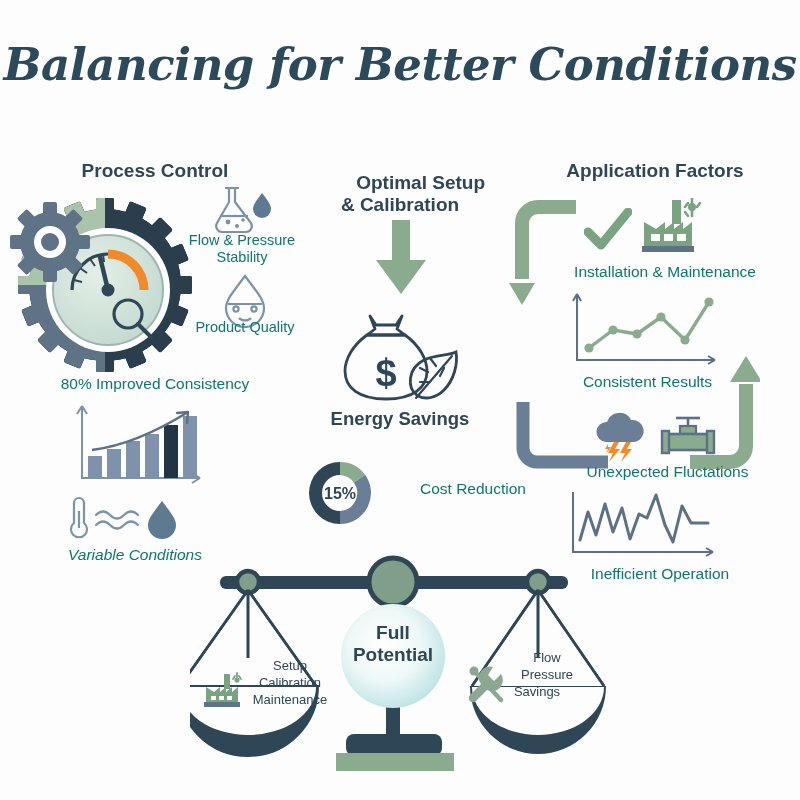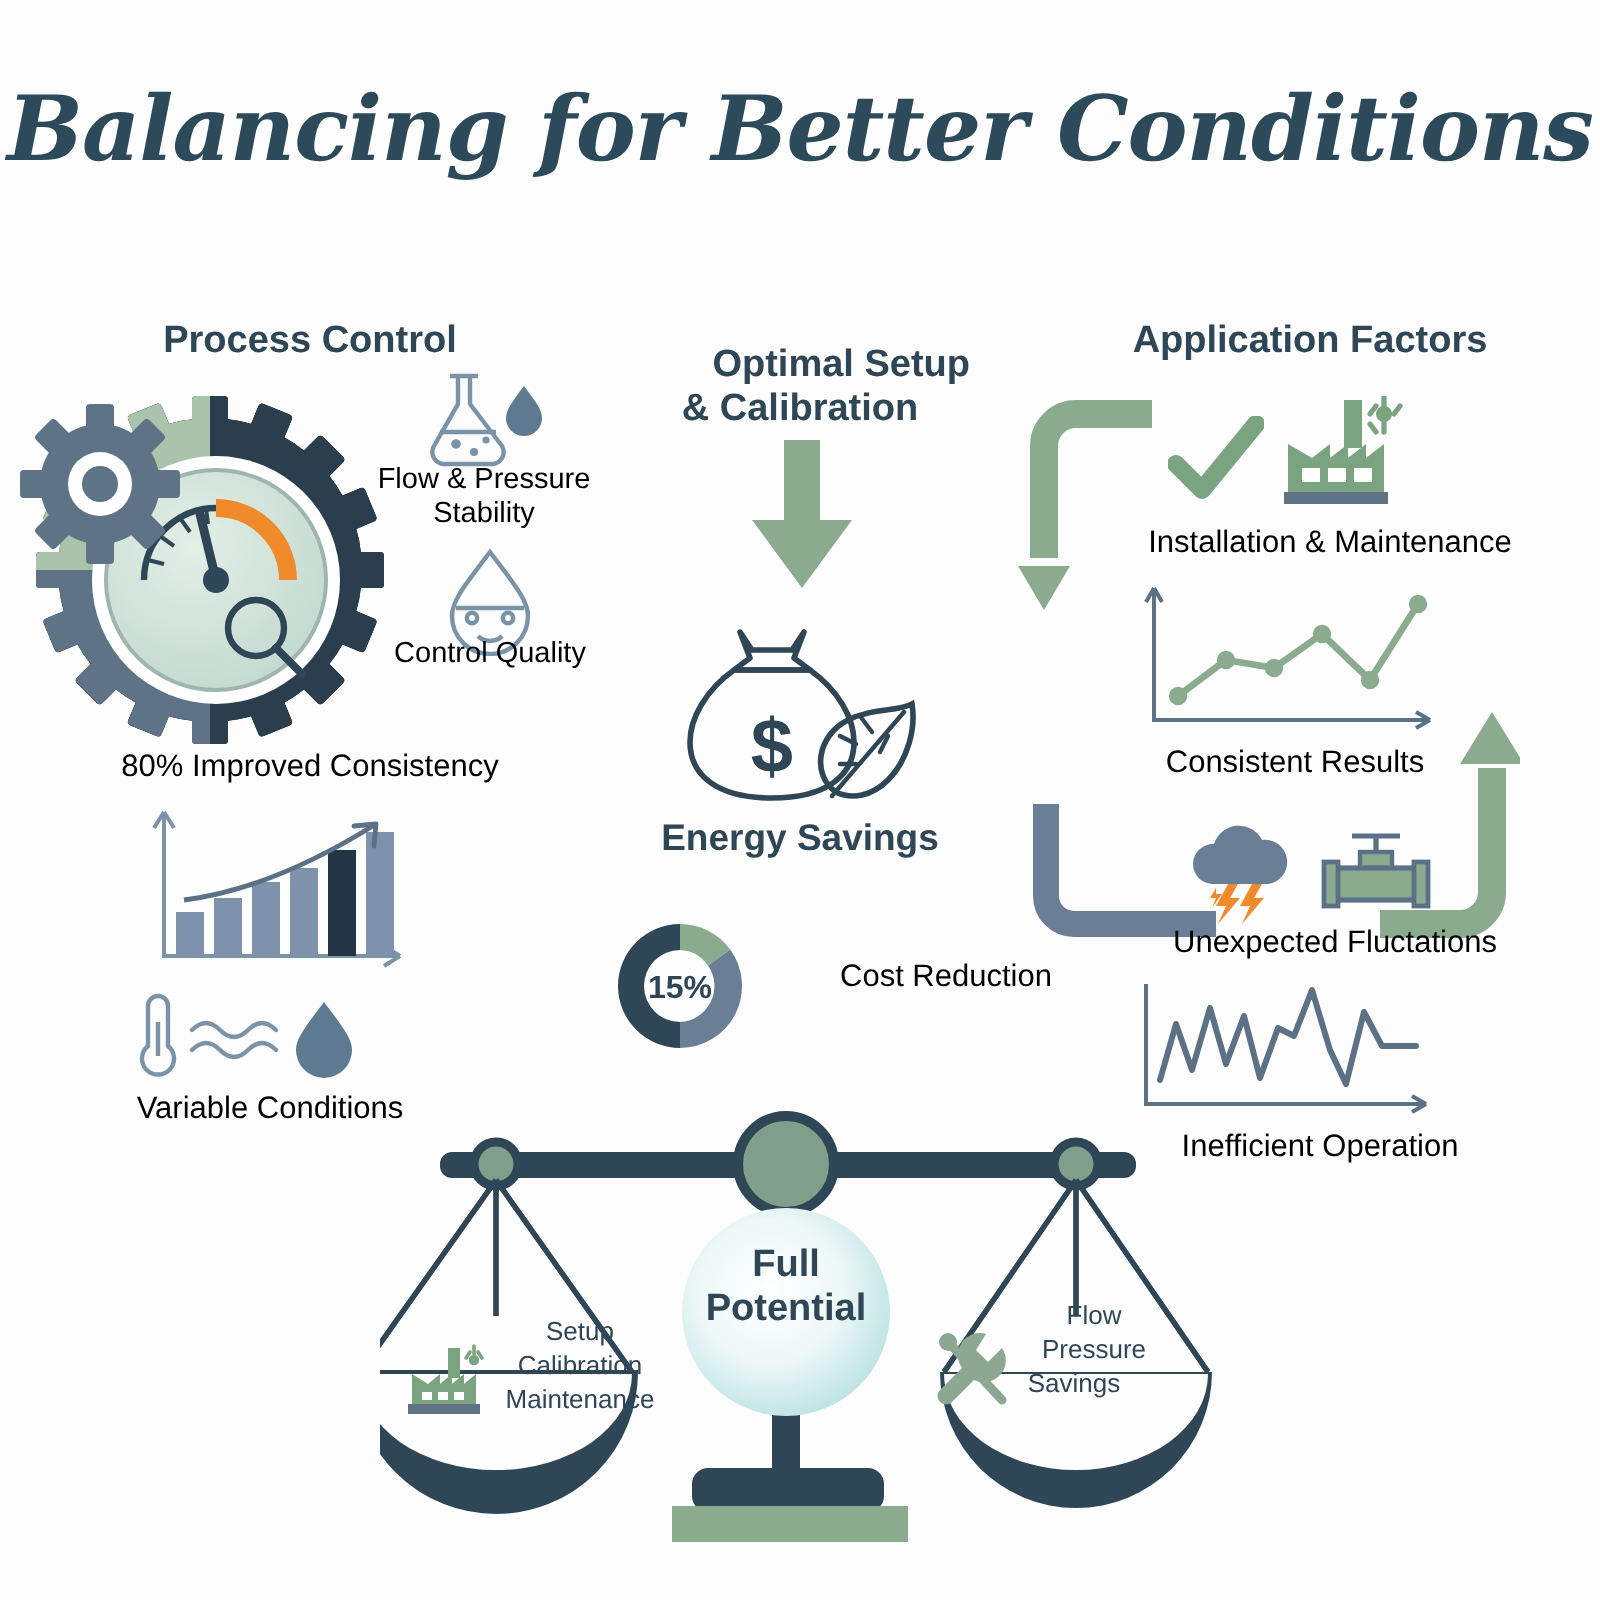--- a/index.html
+++ b/index.html
@@ -30,21 +30,21 @@
     font-size: 19px;
     font-weight: 700;
     color: #2e4656;
     text-align: center;
     line-height: 1.18;
   }
 
   
   .cap {
     font-size: 14.5px;
-    color: #000000;
+    color: #0f766e;
     text-align: center;
     line-height: 1.2;
   }
   .cap-lg { font-size: 15.5px; }
   .cap-bold { font-weight: 700; font-size: 18.5px; color: #2e4656; }
 
   .pan-text {
     font-size: 13px;
     color: #2e4656;
     text-align: center;
@@ -173,21 +173,21 @@
 
   <svg class="abs" style="left:215px; top:272px;" width="60" height="56" viewBox="0 0 60 56">
     <g fill="none" stroke="#7b93a6" stroke-width="2.2">
       <path d="M30 4 C18 20 11 28 11 36 a19 19 0 0 0 38 0 c0 -8 -7 -16 -19 -32 z"></path>
       <path d="M13 32 h34"></path>
       <circle cx="21" cy="37" r="2.6"></circle>
         <circle cx="39" cy="37" r="2.6"></circle>
       <path d="M24 46 a7 5 0 0 0 12 0"></path>
     </g>
   </svg>
-  <div class="abs cap" style="left:180px; top:319px; width:130px;">Control Quality</div>
+  <div class="abs cap" style="left:180px; top:319px; width:130px;">Product Quality</div>
 
   <div class="abs cap cap-lg" style="left:40px; top:375px; width:230px;">80% Improved Consistency</div>
 
   <svg class="abs" style="left:62px; top:400px;" width="150" height="95" viewBox="0 0 150 95">
     <g stroke="#7b93a6" stroke-width="2" fill="none">
       <path d="M20 6 v72 h118"></path>
       <path d="M20 6 l-5 8 M20 6 l5 8" stroke-linejoin="round"></path>
       <path d="M138 78 l-8 -5 M138 78 l-8 5"></path>
     </g>
     <g>
@@ -206,21 +206,21 @@
     <g fill="none" stroke="#7b93a6" stroke-width="2.2">
       <path d="M12 8 a5 5 0 0 1 10 0 v20 a8 8 0 1 1 -10 0 z"></path>
       <line x1="17" y1="16" x2="17" y2="33"></line>
     </g>
     <g fill="none" stroke="#7b93a6" stroke-width="2.2" stroke-linecap="round">
       <path d="M34 20 q7 -7 14 0 t14 0 t14 0"></path>
       <path d="M34 30 q7 -7 14 0 t14 0 t14 0"></path>
     </g>
     <path d="M100 6 c9 12 14 18 14 24 a14 14 0 0 1 -28 0 c0 -6 5 -12 14 -24 z" fill="#5e7a90"></path>
   </svg>
-  <div class="abs cap cap-lg" style="left:40px; top:546px; width:190px;">Variable Conditions</div>
+  <div class="abs cap cap-lg" style="left:40px; top:546px; width:190px;font-style:italic;">Variable Conditions</div>
 
   <div class="abs sec-head" style="left:315px; top:172px; width:170px;text-align:right;">Optimal Setup</div>
   <div class="abs sec-head" style="left:315px; top:194px; width:170px;">&amp; Calibration</div>
 
   <svg class="abs" style="left:370px; top:220px;" width="62" height="75" viewBox="0 0 62 75">
     <path d="M22 0 h18 v40 h16 L31 74 L6 40 h16 z" fill="#8aab8e"></path>
   </svg>
 
   <svg class="abs" style="left:340px; top:310px;" width="124" height="96" viewBox="0 0 124 96">
     <g fill="none" stroke="#2e4656" stroke-width="2.8" stroke-linejoin="round">

